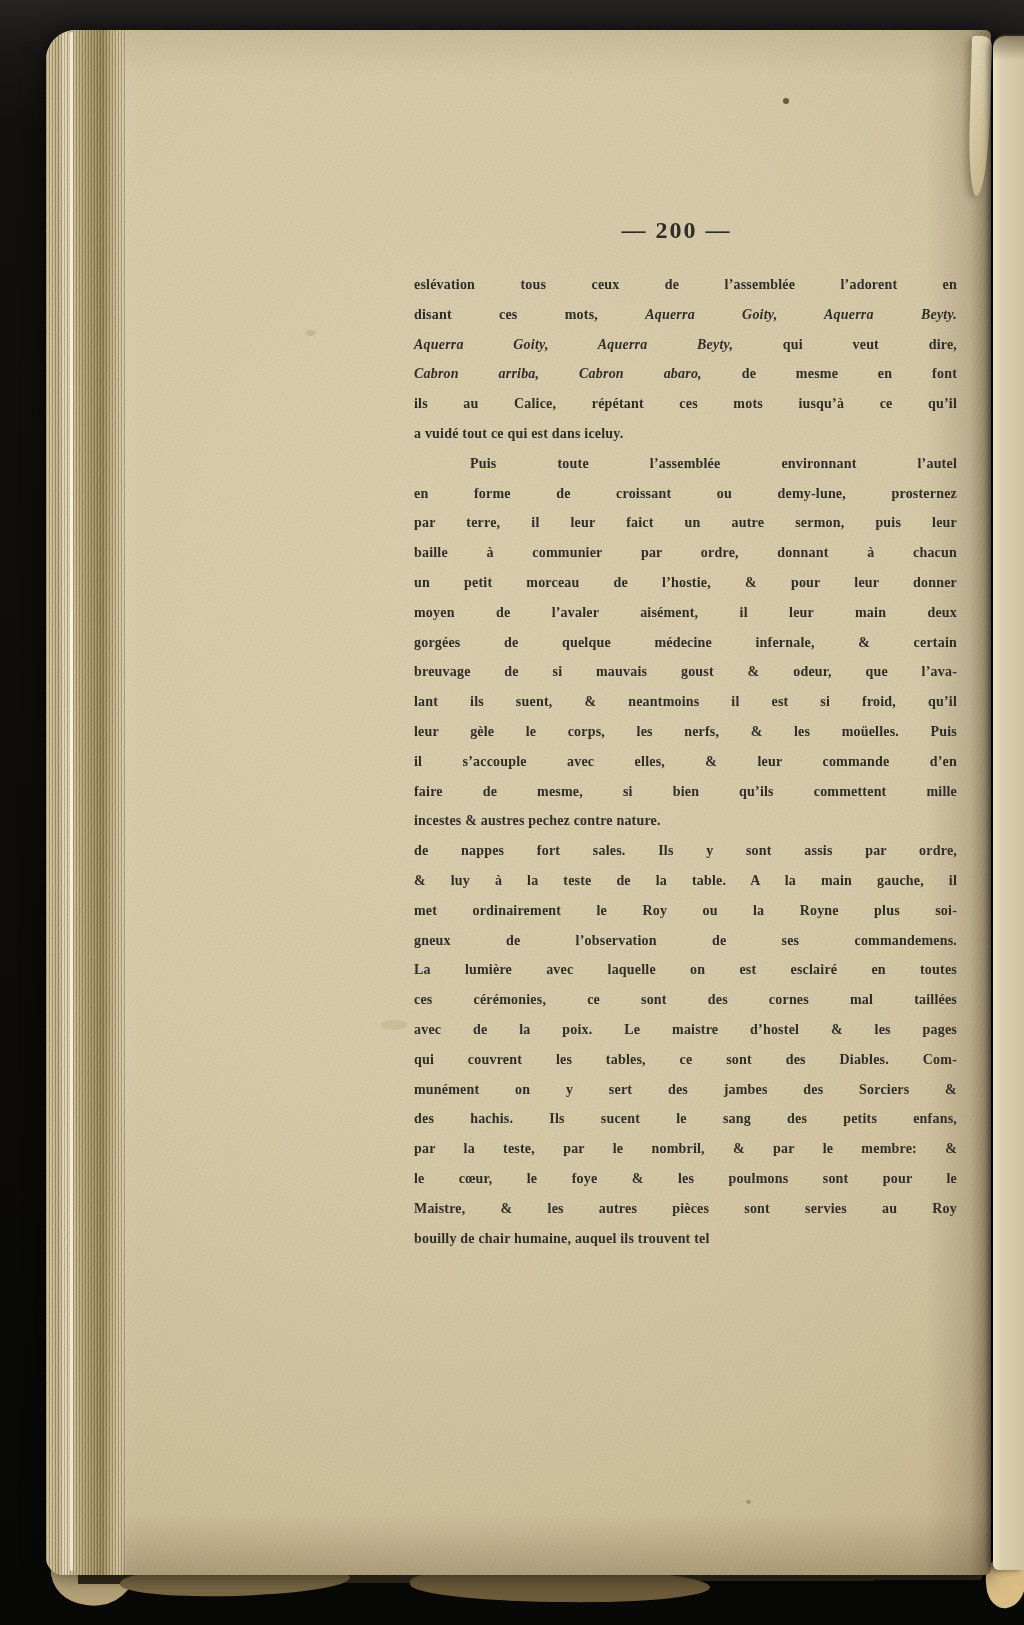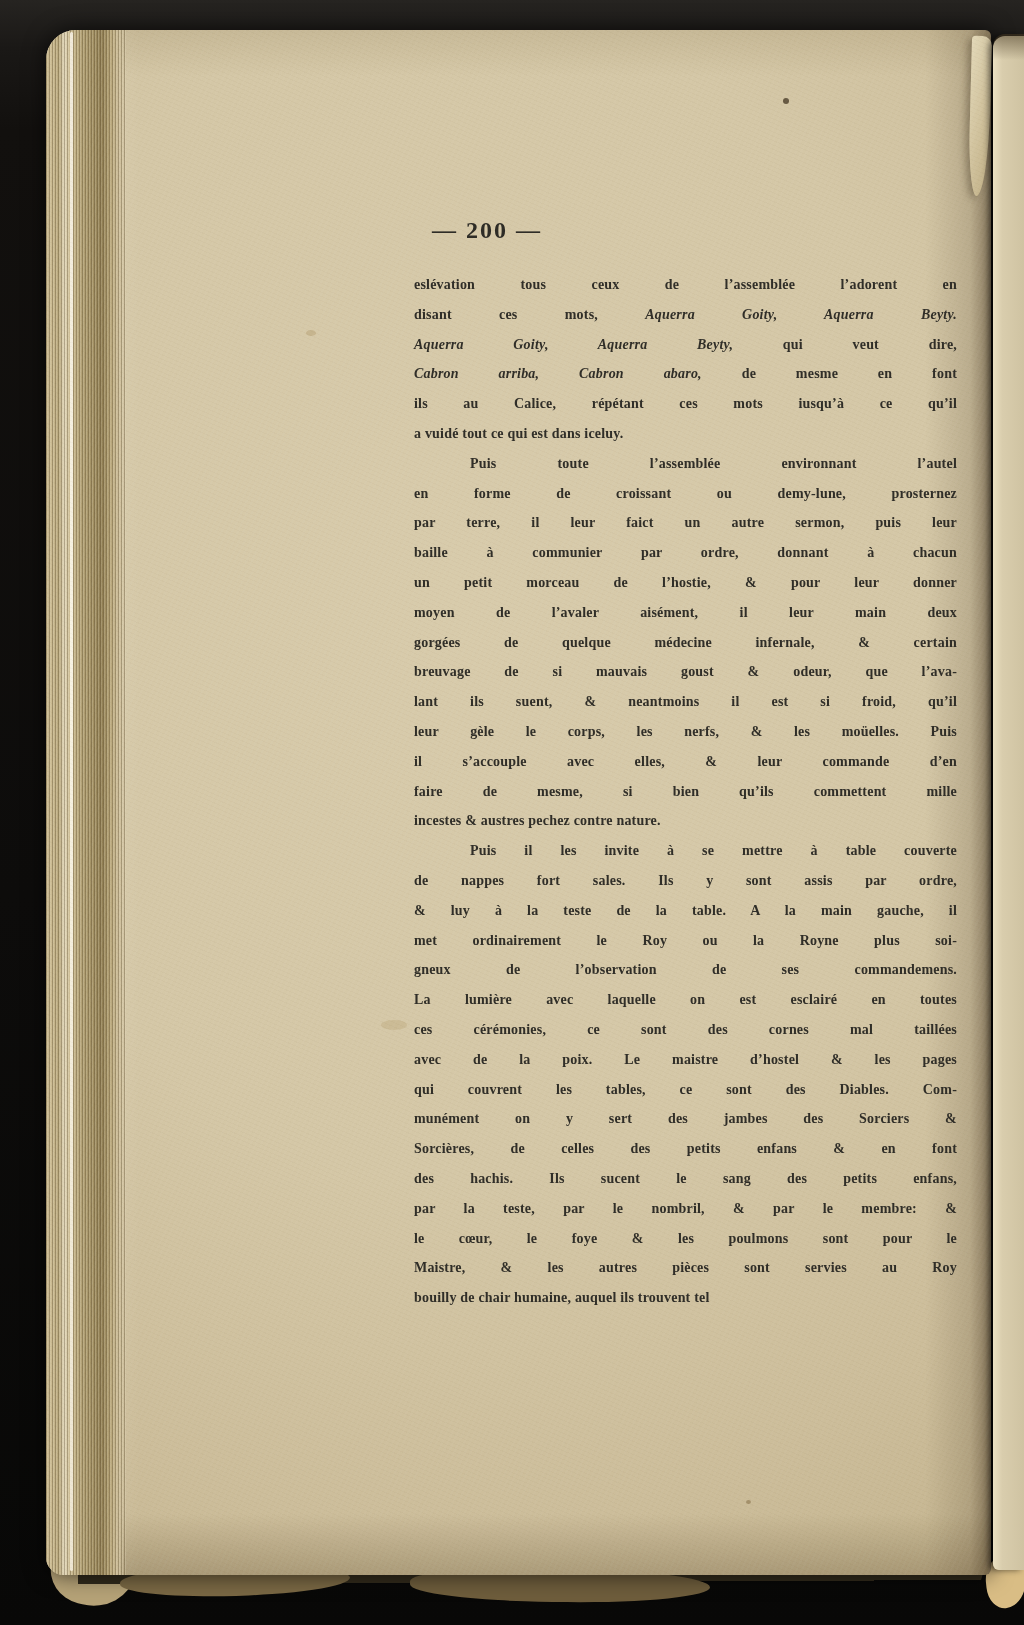--- a/index.html
+++ b/index.html
@@ -70,21 +70,21 @@
     background:linear-gradient(90deg,#ebe1c2 0%,#d9cdad 30%,#cfc3a2 100%);
     border-radius:12px 0 0 6px;
     box-shadow:-4px 0 6px rgba(0,0,0,.55);
   }
   .adjacent-page::before{content:"";position:absolute;left:0;top:-2px;width:100%;height:26px;
     background:linear-gradient(180deg,rgba(70,56,34,.55),rgba(0,0,0,0));border-radius:12px 0 0 0;}
 
   
   .page-number{
     position:absolute;left:378px;top:217px;width:543px;
-    text-indent:54px;
+    text-align:center;text-indent:54px;
     font-size:24px;font-weight:bold;color:#2e2c26;letter-spacing:2px;
   }
   .page-text{
     position:absolute;left:378px;top:270px;width:543px;
     font-size:14px;line-height:29.8px;font-weight:bold;color:#302e28;
     letter-spacing:.2px;
     margin-left:36px;
   }
   .page-text .line{text-align:justify;text-align-last:justify;white-space:normal;}
   .page-text .line.last{text-align-last:left;}
@@ -134,31 +134,29 @@
         <div class="line"><span>moyen de l’avaler aisément, il leur main deux</span></div>
         <div class="line"><span>gorgées de quelque médecine infernale, &amp; certain</span></div>
         <div class="line"><span>breuvage de si mauvais goust &amp; odeur, que l’ava-</span></div>
         <div class="line"><span>lant ils suent, &amp; neantmoins il est si froid, qu’il</span></div>
         <div class="line"><span>leur gèle le corps, les nerfs, &amp; les moüelles. Puis</span></div>
         <div class="line"><span>il s’accouple avec elles, &amp; leur commande d’en</span></div>
         <div class="line"><span>faire de mesme, si bien qu’ils commettent mille</span></div>
         <div class="line last"><span>incestes &amp; austres pechez contre nature.</span></div>
       </div>
       <div>
-        <div class="line indent"><span>Puis il les invite à se mettre à table couverte</span></div>
         <div class="line"><span>de nappes fort sales. Ils y sont assis par ordre,</span></div>
         <div class="line"><span>&amp; luy à la teste de la table. A la main gauche, il</span></div>
         <div class="line"><span>met ordinairement le Roy ou la Royne plus soi-</span></div>
         <div class="line"><span>gneux de l’observation de ses commandemens.</span></div>
         <div class="line"><span>La lumière avec laquelle on est esclairé en toutes</span></div>
         <div class="line"><span>ces cérémonies, ce sont des cornes mal taillées</span></div>
         <div class="line"><span>avec de la poix. Le maistre d’hostel &amp; les pages</span></div>
         <div class="line"><span>qui couvrent les tables, ce sont des Diables. Com-</span></div>
         <div class="line"><span>munément on y sert des jambes des Sorciers &amp;</span></div>
-        <div class="line"><span>Sorcières, de celles des petits enfans &amp; en font</span></div>
         <div class="line"><span>des hachis. Ils sucent le sang des petits enfans,</span></div>
         <div class="line"><span>par la teste, par le nombril, &amp; par le membre: &amp;</span></div>
         <div class="line"><span>le cœur, le foye &amp; les poulmons sont pour le</span></div>
         <div class="line"><span>Maistre, &amp; les autres pièces sont servies au Roy</span></div>
         <div class="line last"><span>bouilly de chair humaine, auquel ils trouvent tel</span></div>
       </div>
     </div>
 
 </div>
 

